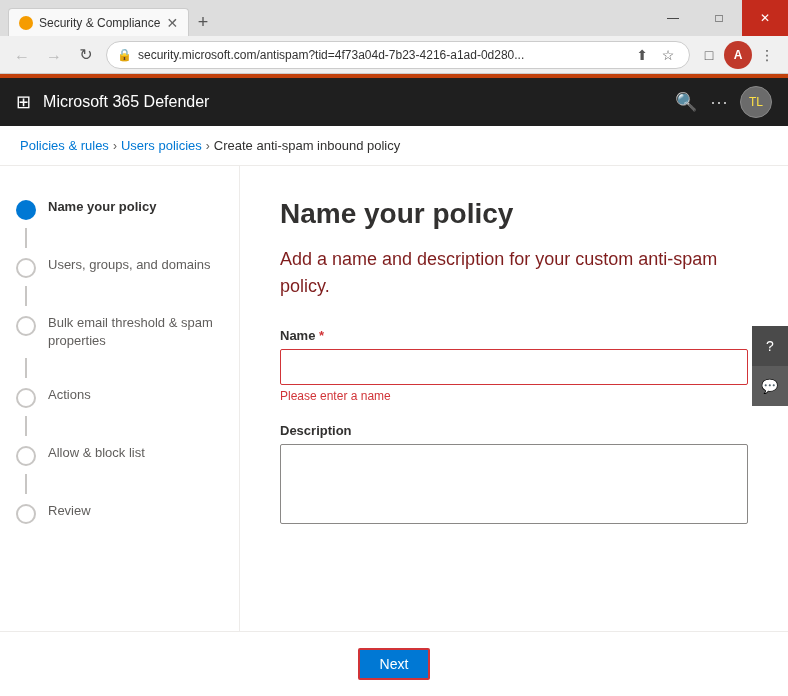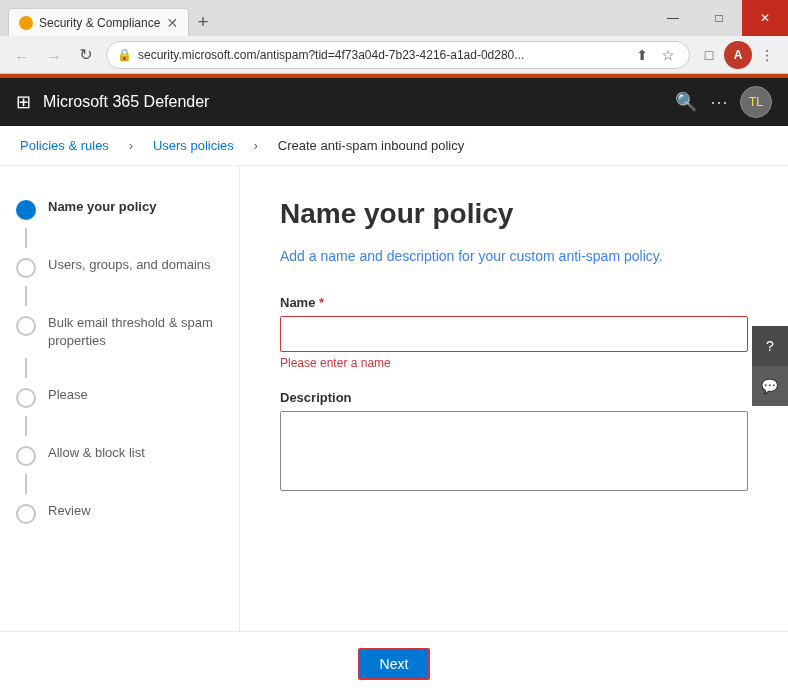--- a/index.html
+++ b/index.html
@@ -33,21 +33,21 @@
     .app-title { color: white; font-size: 16px; font-weight: 400; flex: 1; }
     .app-header-right { display: flex; align-items: center; gap: 12px; }
     .app-search-btn { color: #ccc; font-size: 18px; cursor: pointer; }
     .app-more-btn { color: #ccc; font-size: 18px; cursor: pointer; }
     .app-avatar { width: 32px; height: 32px; background: #6b6b6b; border-radius: 50%; display: flex; align-items: center; justify-content: center; color: #fde047; font-size: 12px; font-weight: normal; cursor: pointer; border: 1px solid #888; }
 
     
     .main-container { background: white; margin: 0; padding: 0; height: calc(696px - 36px - 38px - 48px); overflow: hidden; }
 
     
-    .breadcrumb { padding: 12px 20px; display: flex; align-items: center; gap: 20px; font-size: 13px; border-bottom: 1px solid #edebe9; }
+    .breadcrumb { padding: 12px 20px; display: flex; align-items: center; gap: 4px; font-size: 13px; border-bottom: 1px solid #edebe9; }
     .breadcrumb-link { color: #0078d4; cursor: pointer; text-decoration: none; }
     .breadcrumb-sep { color: #605e5c; font-size: 12px; }
     .breadcrumb-current { color: #323130; }
 
     
     .content-layout { display: flex; height: calc(100% - 45px); }
 
     
     .sidebar { width: 240px; padding: 24px 0; border-right: 1px solid #edebe9; flex-shrink: 0; }
     .sidebar-step { display: flex; align-items: flex-start; padding: 8px 16px; gap: 12px; }
@@ -55,21 +55,21 @@
     .step-indicator.active { background: #0078d4; }
     .step-indicator.inactive { background: white; border: 2px solid #c8c6c4; }
     .step-label { font-size: 13px; line-height: 1.4; }
     .step-label.active { font-weight: 700; color: #323130; }
     .step-label.inactive { color: #605e5c; }
     .step-connector { width: 2px; height: 20px; background: #c8c6c4; margin-left: 25px; }
 
     
     .form-area { flex: 1; padding: 32px 40px; overflow-y: auto; }
     .form-title { font-size: 28px; font-weight: 700; color: #323130; margin-bottom: 16px; }
-    .form-subtitle { font-size: 14px; color: #3b82f6; margin-bottom: 28px; line-height: 1.5; }
+    .form-subtitle { font-size: 18px; color: #7f1d1d; margin-bottom: 28px; line-height: 1.5; }
     .form-field { margin-bottom: 20px; }
     .field-label { font-size: 13px; font-weight: 600; color: #323130; margin-bottom: 6px; }
     .field-required { color: #d13438; }
     .field-input { width: 100%; height: 36px; border: 1px solid #d13438; border-radius: 2px; padding: 0 8px; font-size: 14px; outline: none; }
     .field-input.description { height: 80px; border-color: #8a8886; resize: none; width: 100%; padding: 6px 8px; font-size: 14px; outline: none; font-family: inherit; }
     .field-error { color: #d13438; font-size: 12px; margin-top: 4px; }
 
     
     .footer { display: flex; align-items: center; justify-content: center; gap: 12px; padding: 16px; border-top: 1px solid #edebe9; background: white; position: absolute; bottom: 0; left: 0; right: 0; }
     .btn-next { background: #0078d4; color: white; border: 2px solid #d13438; padding: 6px 20px; font-size: 14px; cursor: pointer; border-radius: 2px; font-weight: 400; }
@@ -154,21 +154,21 @@
       <div class="step-connector"></div>
 
       <div class="sidebar-step">
         <div class="step-indicator inactive"></div>
         <span class="step-label inactive">Bulk email threshold &amp; spam properties</span>
       </div>
       <div class="step-connector"></div>
 
       <div class="sidebar-step">
         <div class="step-indicator inactive"></div>
-        <span class="step-label inactive">Please</span>
+        <span class="step-label inactive">Actions</span>
       </div>
       <div class="step-connector"></div>
 
       <div class="sidebar-step">
         <div class="step-indicator inactive"></div>
         <span class="step-label inactive">Allow &amp; block list</span>
       </div>
       <div class="step-connector"></div>
 
       <div class="sidebar-step">

